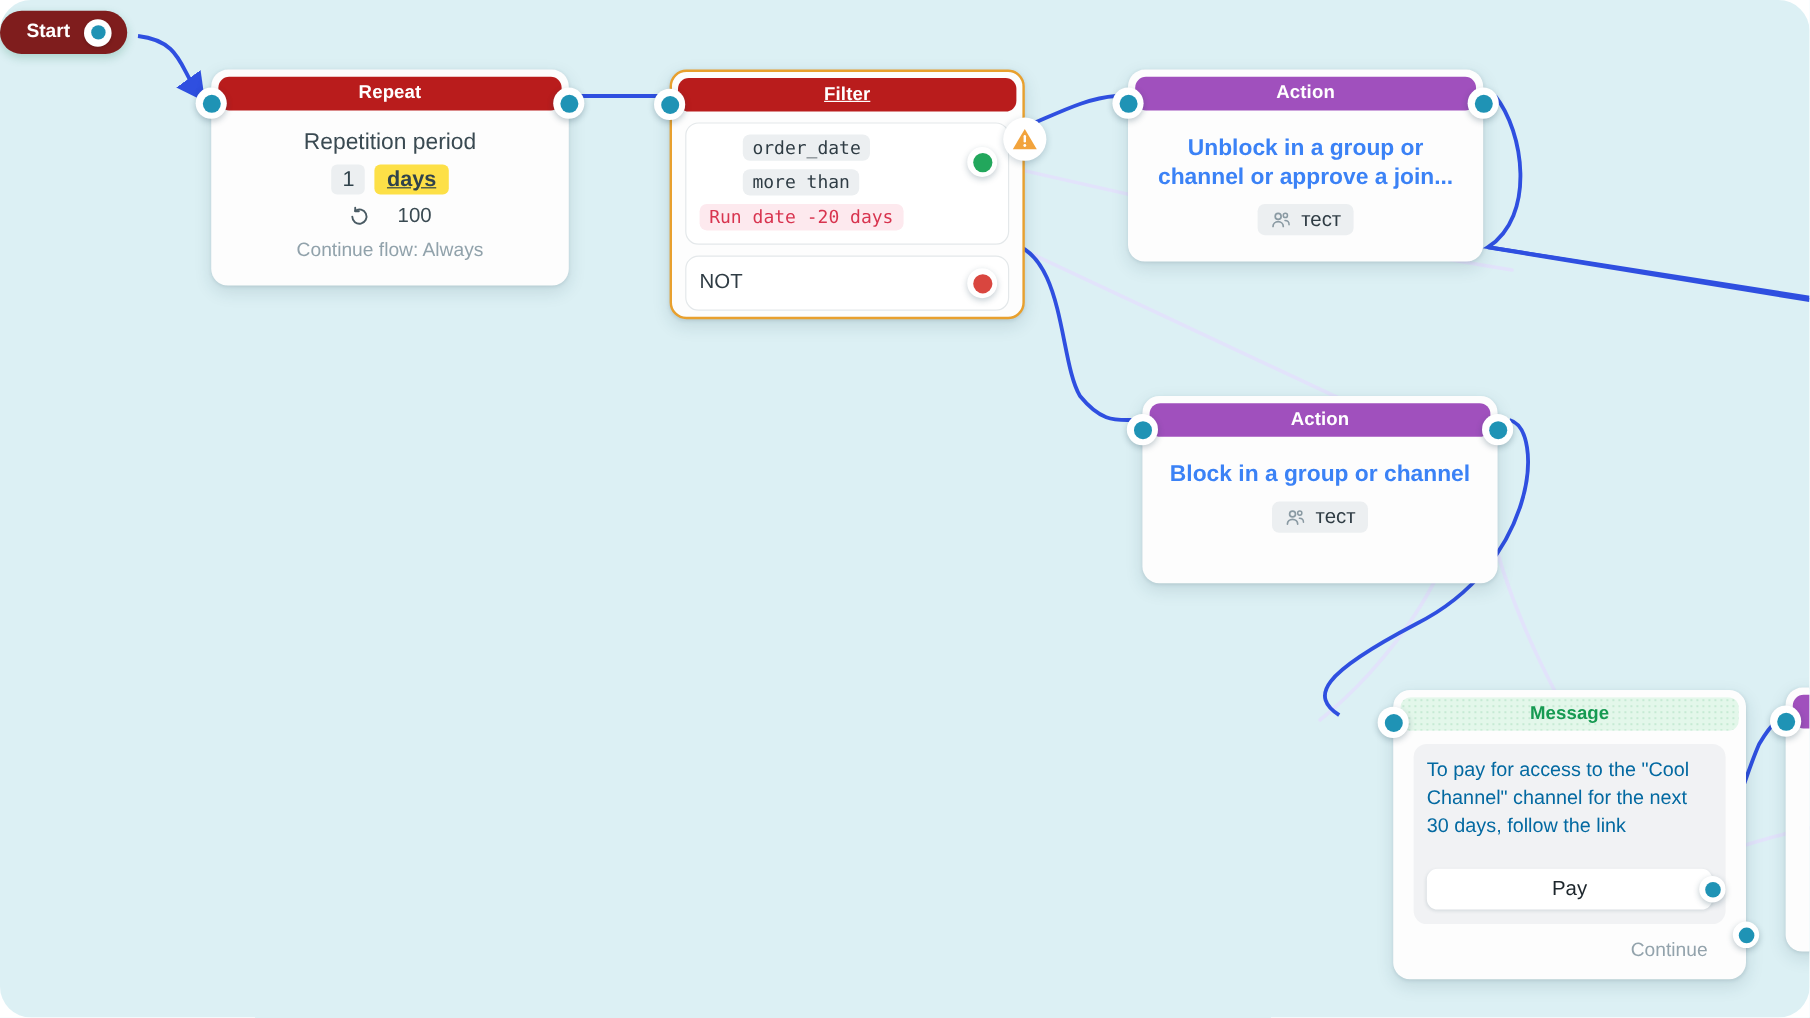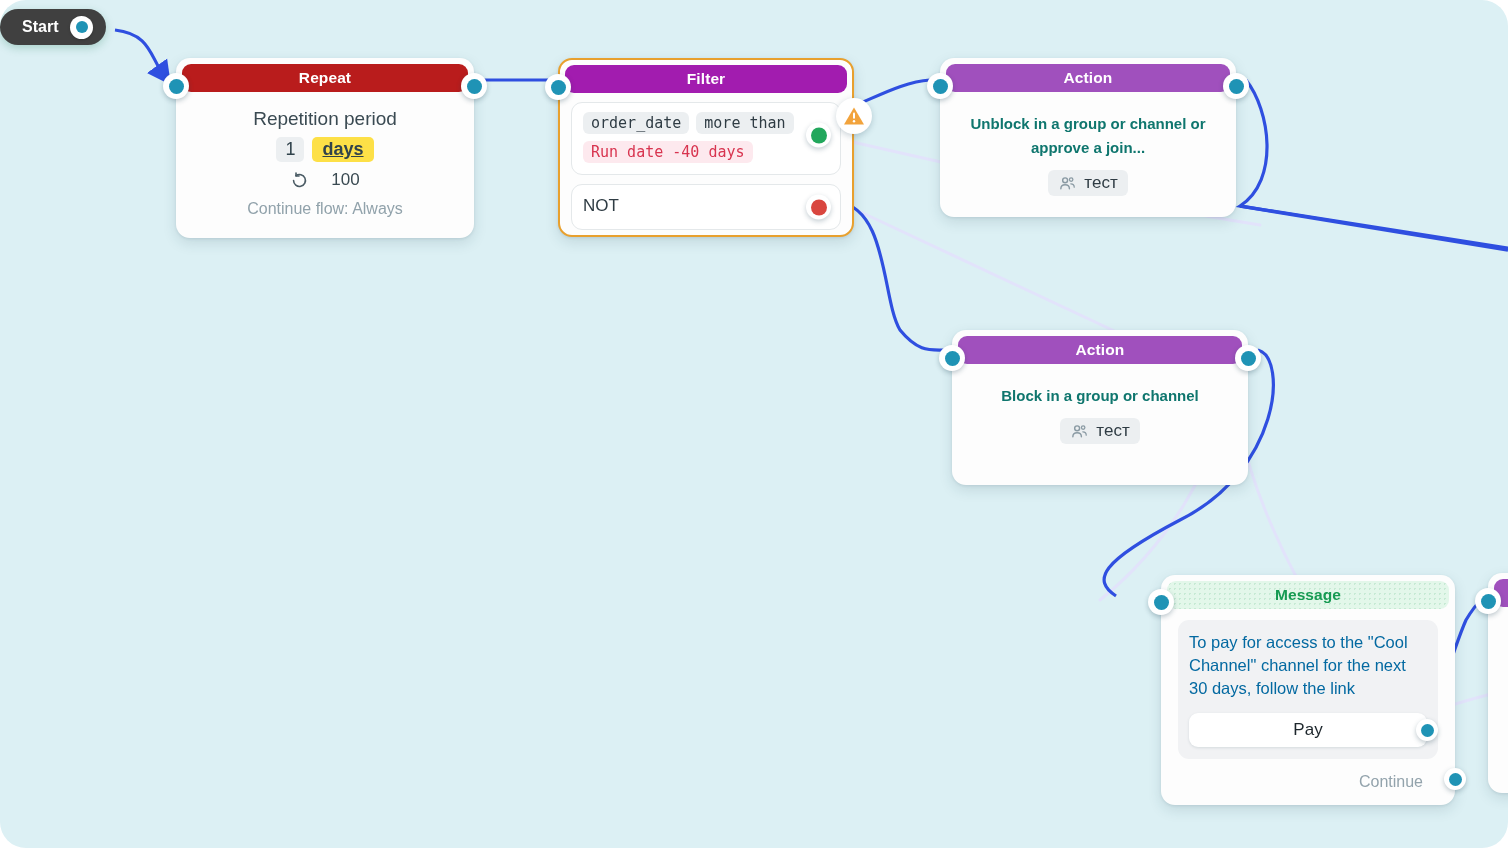--- a/index.html
+++ b/index.html
@@ -75,21 +75,21 @@
   }
   .port.small { width: 22px; height: 22px; }
   .port.small::after { width: 13px; height: 13px; }
 
   
   #start-pill {
     position: absolute;
     left: 0; top: 9px;
     height: 36px;
     padding: 0 13px 0 22px;
-    background: #404040;
+    background: #7f1d1d;
     border-radius: 18px;
     display: flex;
     align-items: center;
     gap: 12px;
     z-index: 7;
     box-shadow: 0 3px 8px rgba(21,120,80,.25);
   }
   #start-pill .label {
     color: #ffffff;
     font-size: 16px;
@@ -133,39 +133,40 @@
     margin-top: 10px;
     font-size: 16px; color: #91a2ab;
   }
 
   
   #node-filter {
     left: 558px; top: 58px; width: 296px;
     border: 2.5px solid #e8a02e;
     padding: 5px;
   }
-  #node-filter .node-header { background: #a21caf; }
+  #node-filter .node-header { background: #b91c1c; text-decoration: underline; }
   .cond-card {
     position: relative;
     margin: 9px 6px 0 6px;
     border: 1px solid #e4e8ea;
     border-radius: 11px;
     background: #ffffff;
     padding: 9px 11px 11px 11px;
     min-height: 42px;
     text-align: left;
   }
   .cond-row { display: flex; flex-wrap: wrap; gap: 7px; align-items: center; }
   .tok {
     background: #eceff1;
     border-radius: 6px;
     padding: 2px 8px;
     font-family: "DejaVu Sans Mono", monospace;
     font-size: 15px;
     color: #2f3c44;
+    margin-left: 36px;
   }
   .tok-value {
     display: inline-block;
     margin-top: 7px;
     background: #fde9ee;
     border-radius: 6px;
     padding: 2px 8px;
     font-family: "DejaVu Sans Mono", monospace;
     font-size: 15px;
     color: #d8344f;
@@ -201,21 +202,21 @@
     box-shadow: 0 2px 6px rgba(25,60,80,.22);
     display: flex; align-items: center; justify-content: center;
     z-index: 11;
   }
 
   
   .node-action .node-header { background: #a050bd; }
   #node-action-1 { left: 940px; top: 58px; width: 296px; }
   #node-action-2 { left: 952px; top: 330px; width: 296px; }
   .act-title {
-    font-size: 15px; font-weight: bold; color: #0f766e;
+    font-size: 19px; font-weight: bold; color: #3b82f6;
     line-height: 24px; margin-top: 8px;
   }
   .act-tag {
     display: inline-flex; align-items: center; gap: 7px;
     margin-top: 10px;
     background: #eceff1;
     border-radius: 6px;
     padding: 3px 10px;
     font-size: 17px;
     color: #2f3c44;
@@ -232,21 +233,21 @@
   .msg-bubble {
     margin: 11px 11px 0 11px;
     background: #f1f2f4;
     border-radius: 11px;
     padding: 11px 11px 12px 11px;
     text-align: left;
   }
   .msg-text { font-size: 16.5px; color: #0369a1; line-height: 23px; }
   .msg-btn {
     position: relative;
-    margin-top: 13px;
+    margin-top: 24px;
     background: #ffffff;
     border-radius: 9px;
     height: 34px;
     display: flex; align-items: center; justify-content: center;
     font-size: 17px; color: #1d262c;
     box-shadow: 0 1px 3px rgba(25,60,80,.13);
   }
   .msg-continue {
     margin: 14px 26px 8px 0;
     text-align: right;
@@ -326,21 +327,21 @@
   </div>
 
   <div class="node" id="node-filter">
     <div class="node-header">Filter</div>
 
     <div class="cond-card">
       <div class="cond-row">
         <span class="tok">order_date</span>
         <span class="tok">more than</span>
       </div>
-      <span class="tok-value">Run date -40 days</span>
+      <span class="tok-value">Run date -20 days</span>
       <span class="branch-dot green" style="top:32px;"></span>
     </div>
 
     <div class="cond-card">
       <div class="cond-simple">NOT</div>
       <span class="branch-dot red"></span>
     </div>
 
     <div class="port" style="left:-15px; top:14px;"></div>
   </div>

